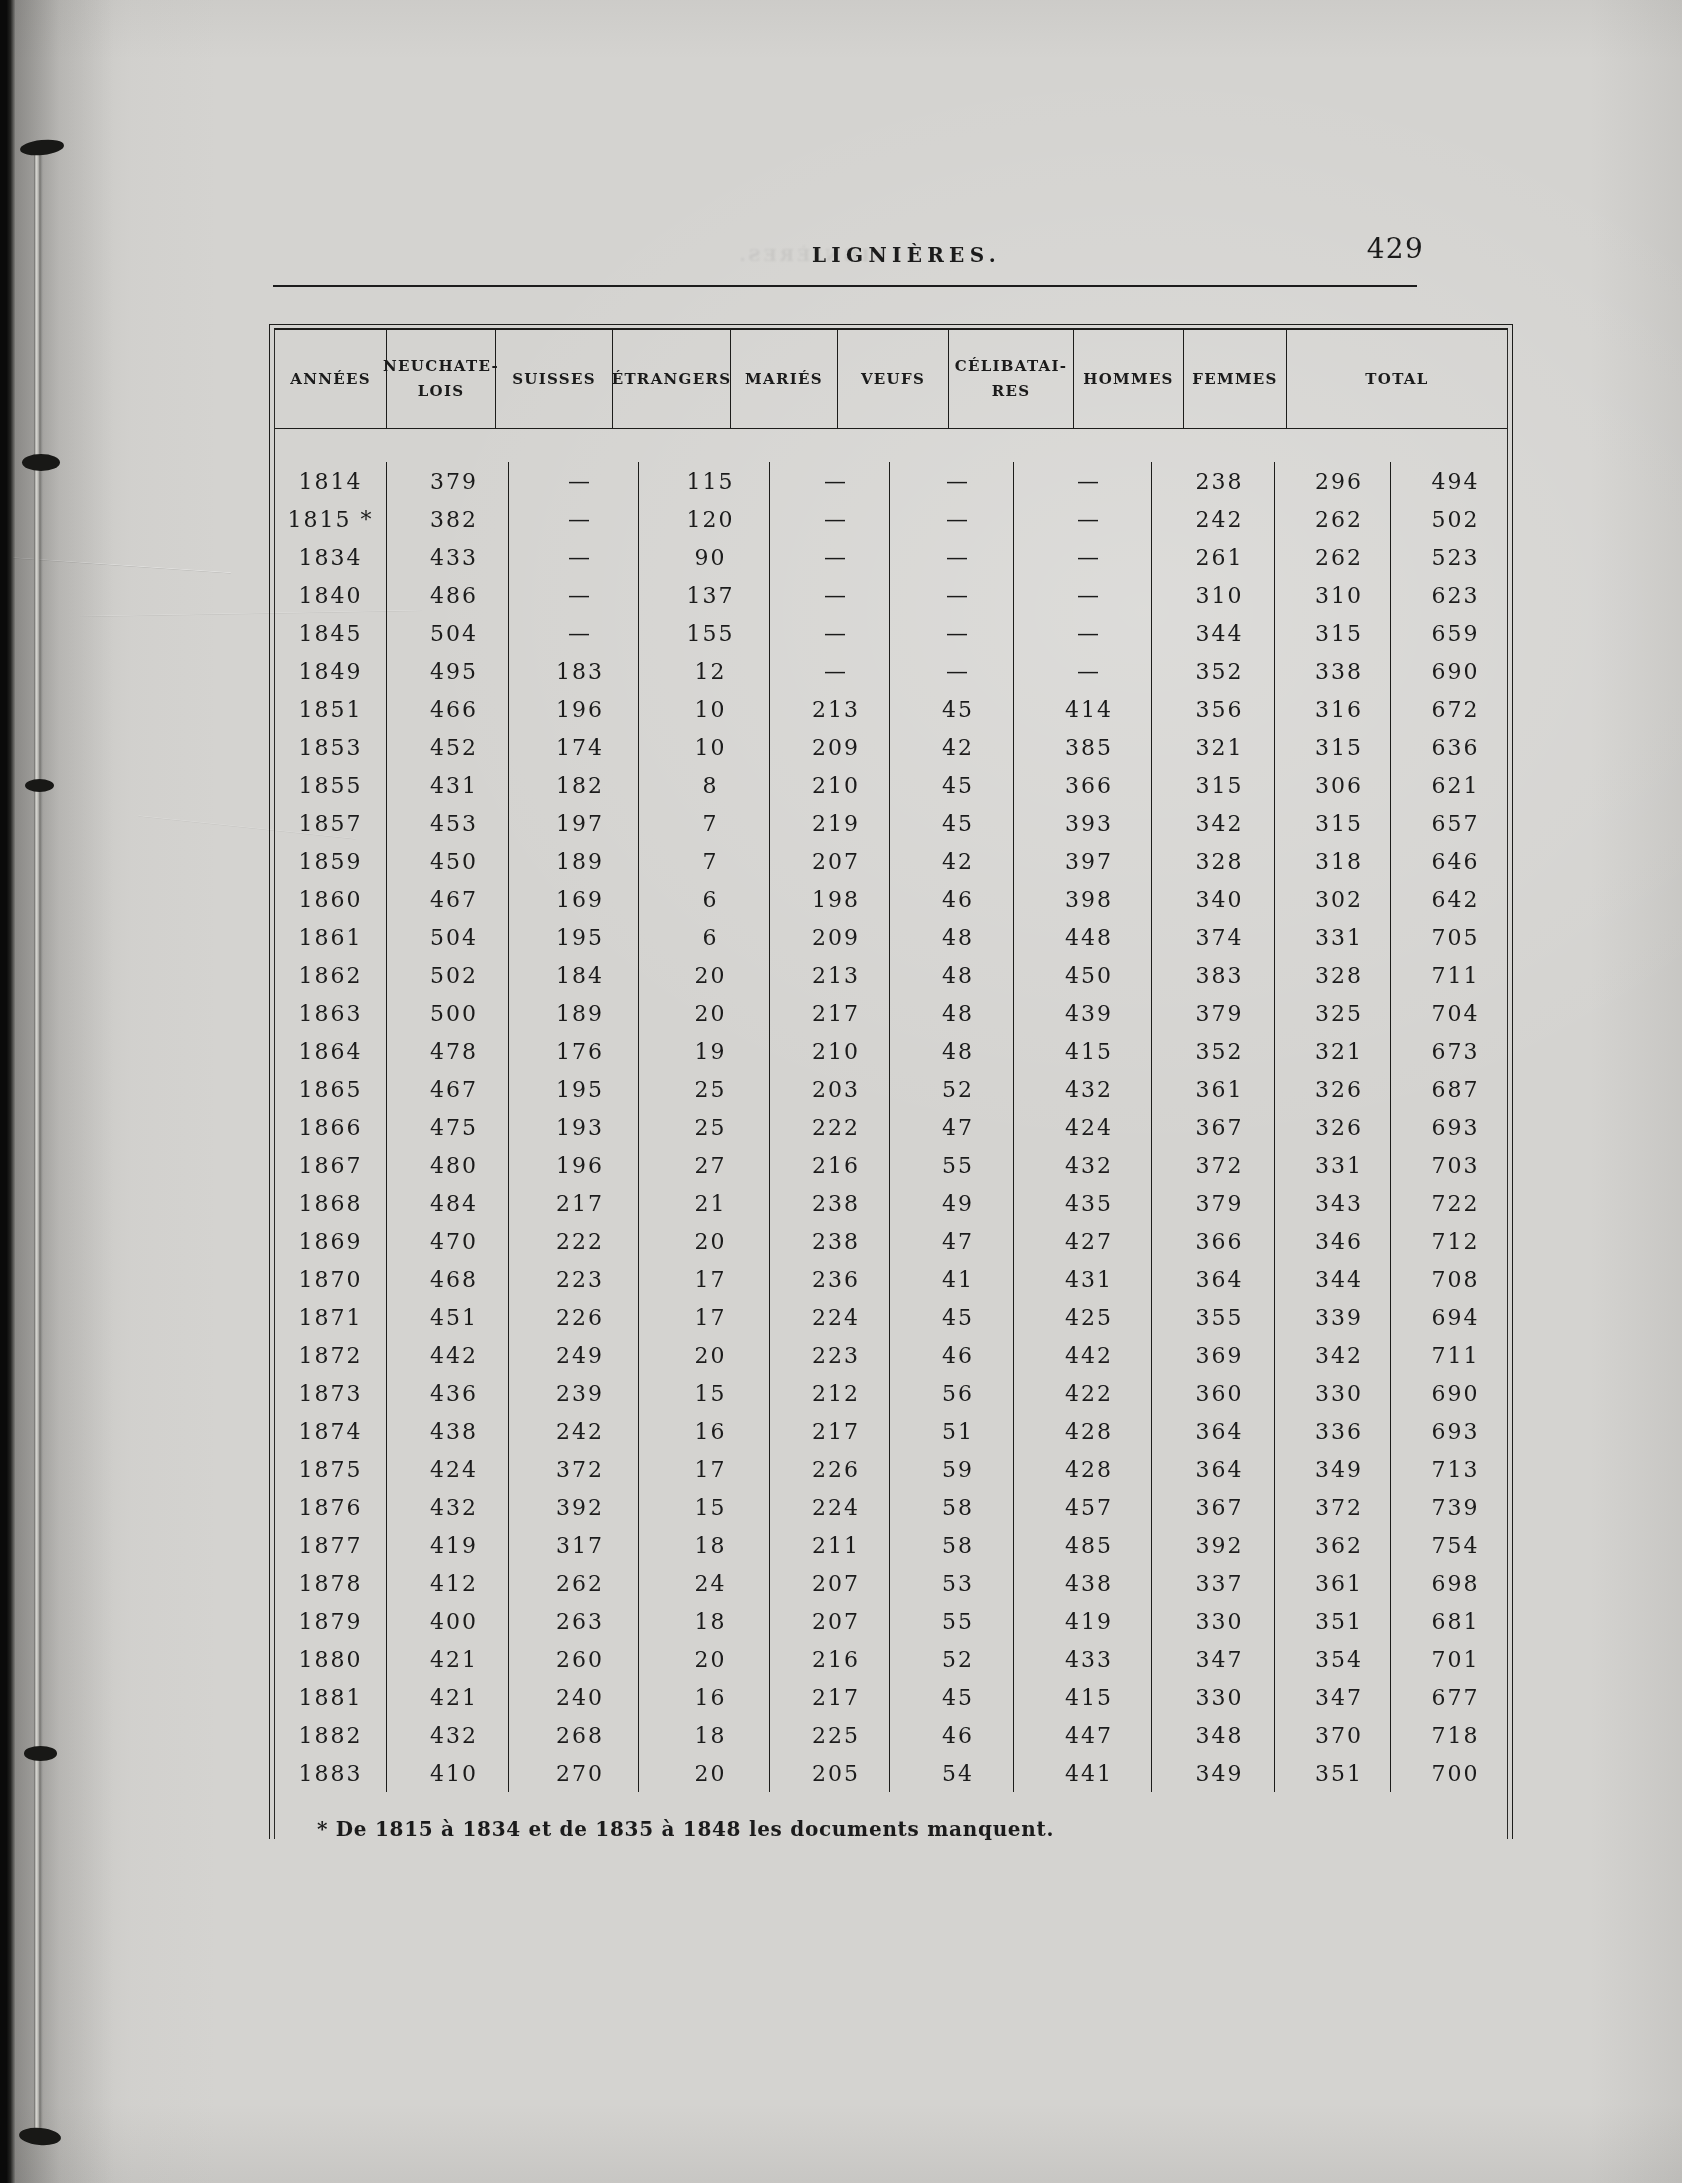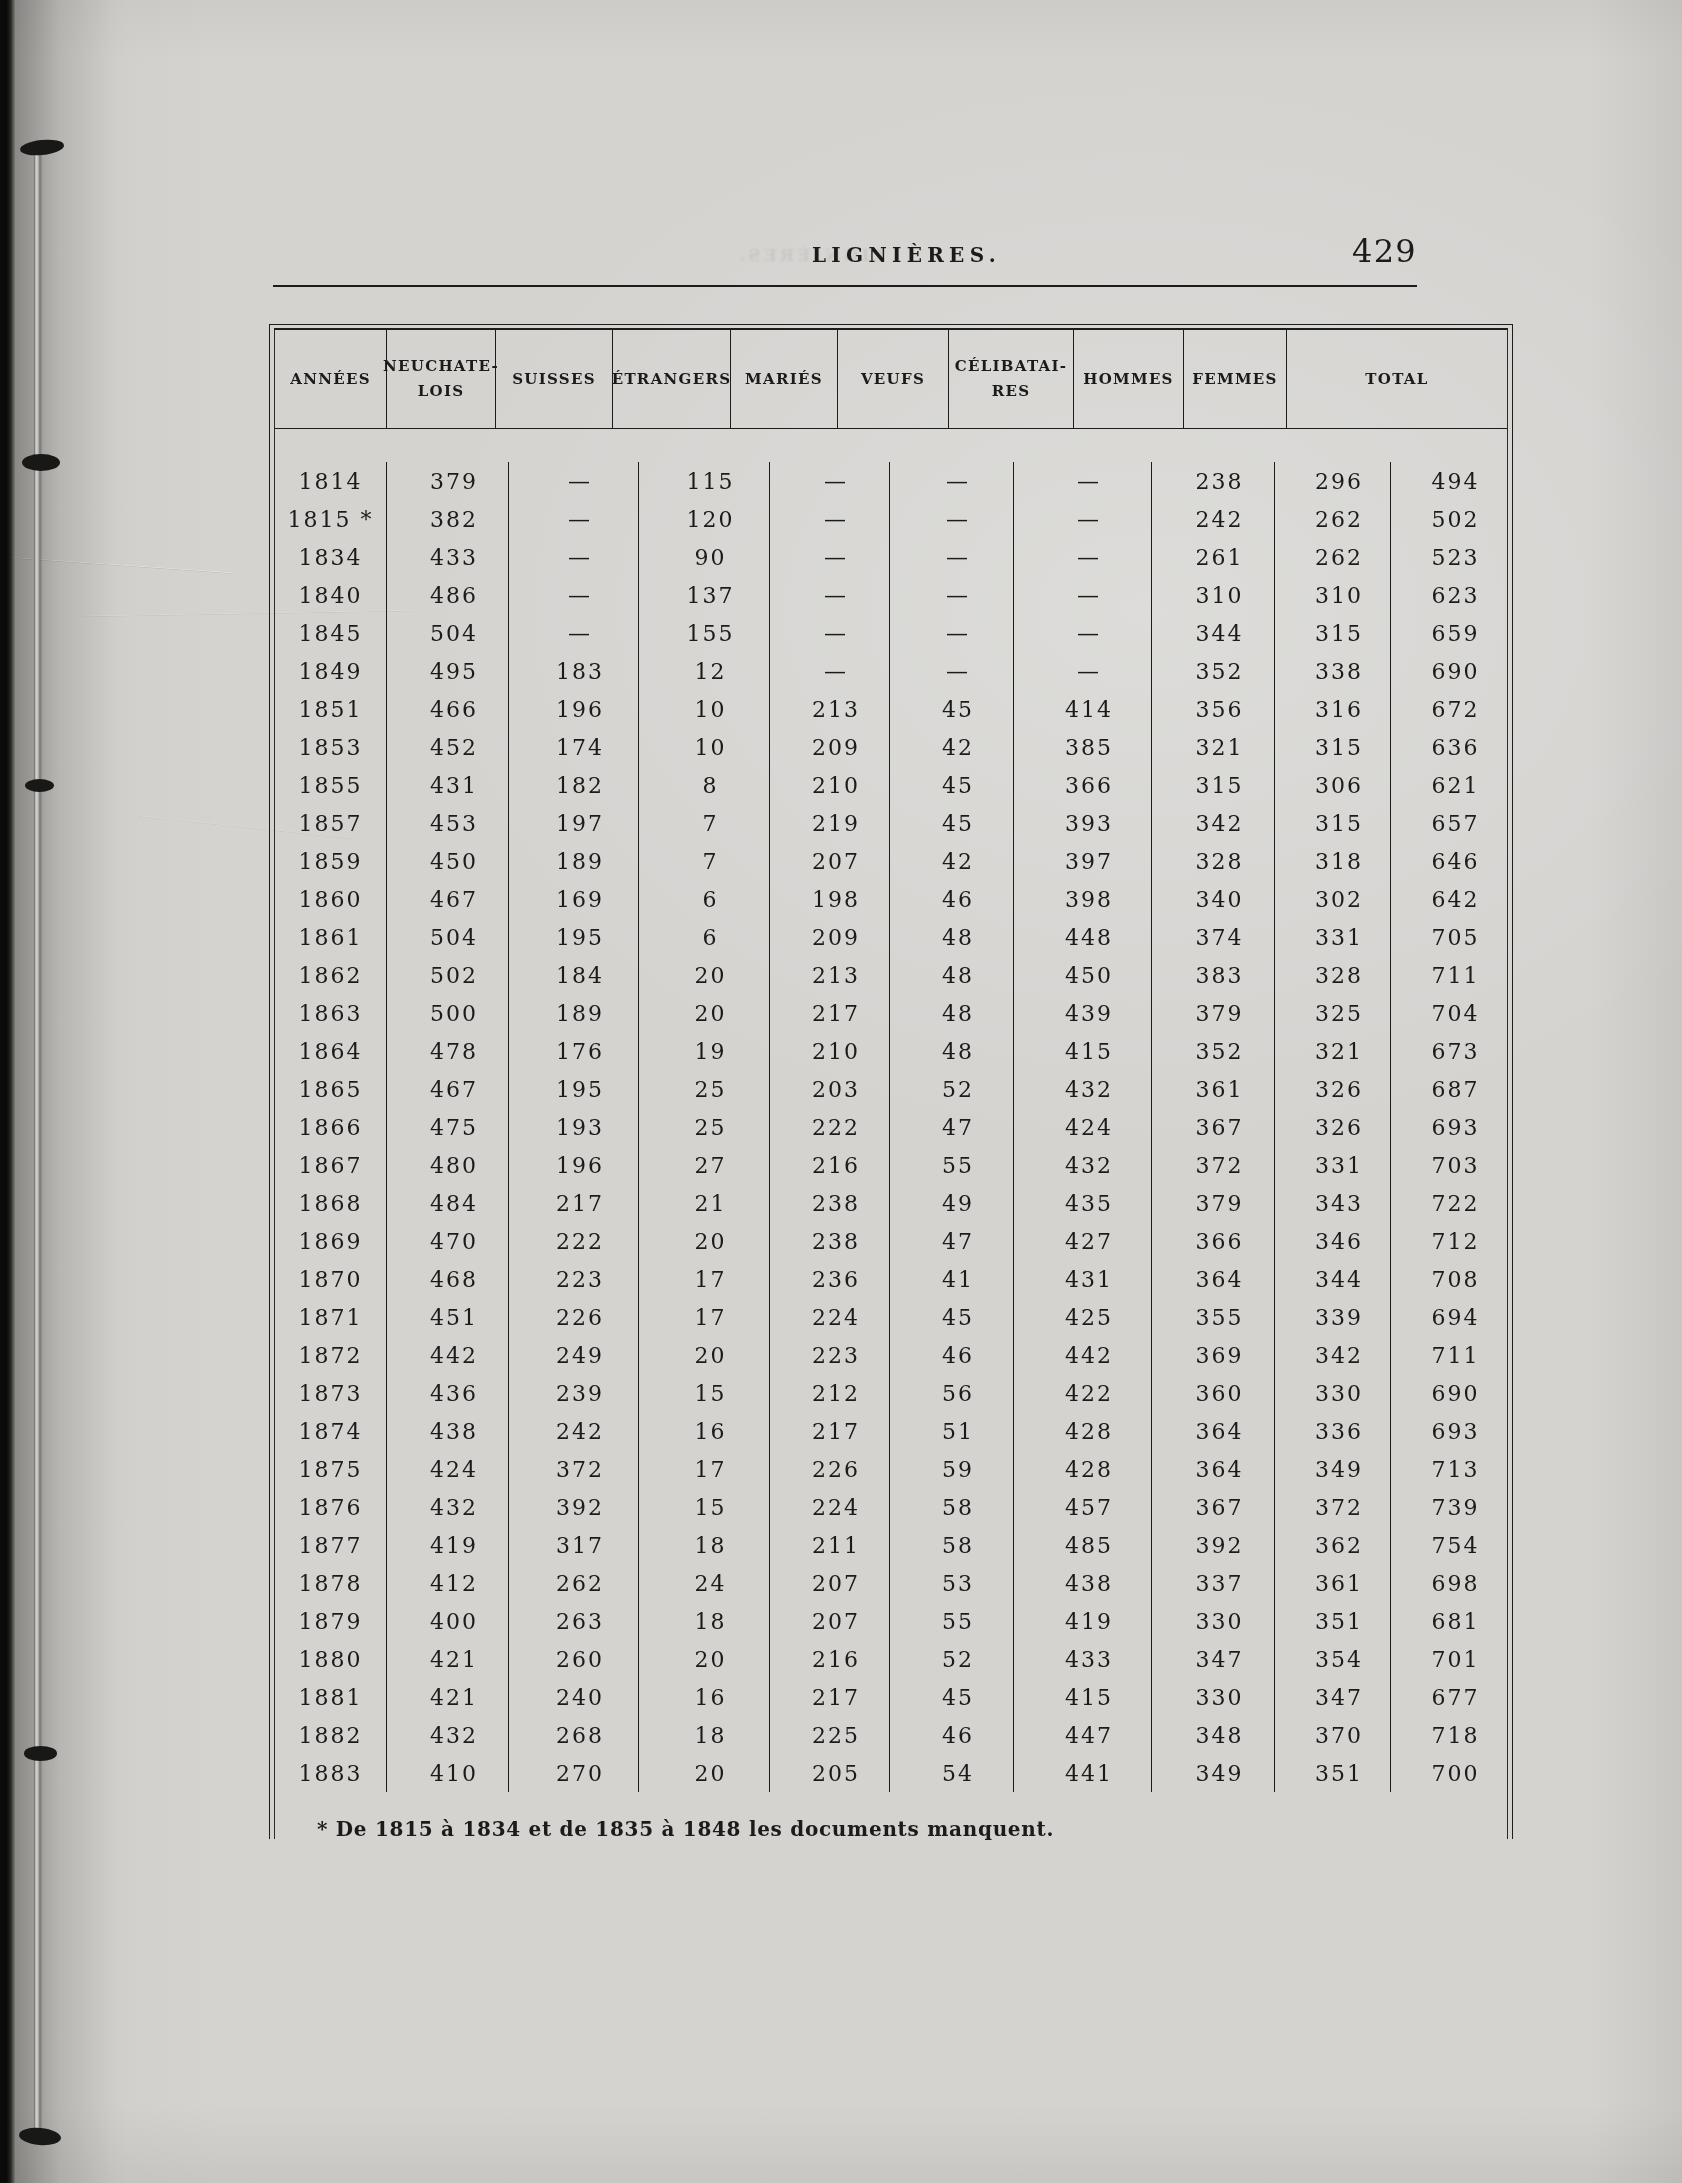--- a/index.html
+++ b/index.html
@@ -43,22 +43,22 @@
   .running-title{
     position:absolute;left:784px;top:243px;
     font-size:20px;font-weight:bold;letter-spacing:5.3px;margin-left:28px;
   }
   .title-ghost{
     position:absolute;left:580px;top:245px;width:461px;text-align:center;
     font-size:17px;font-weight:bold;letter-spacing:3.3px;color:#1b1b1b;
     opacity:0.07;filter:blur(1.3px);transform:scaleX(-1);
   }
   .page-number{
-    position:absolute;left:1345px;top:232px;width:79px;text-align:center;
-    font-size:32px;letter-spacing:1.3px;
+    position:absolute;left:1345px;top:232px;width:79px;text-align:right;
+    font-size:28px;letter-spacing:1.3px;
   }
   .head-rule{position:absolute;left:273px;top:285px;width:1144px;height:2px;background:#1c1c1c;}
   
   .table-frame{
     position:absolute;left:269px;top:324px;width:1244px;height:1515px;
     border-top:1.3px solid #1d1d1b;border-left:1.3px solid #1d1d1b;border-right:1.3px solid #1d1d1b;
     padding:3px 4px 0 4px;box-sizing:border-box;
   }
   .table-inner{
     border-top:2px solid #1d1d1b;border-left:1.3px solid #2a2a28;border-right:1.3px solid #2a2a28;

